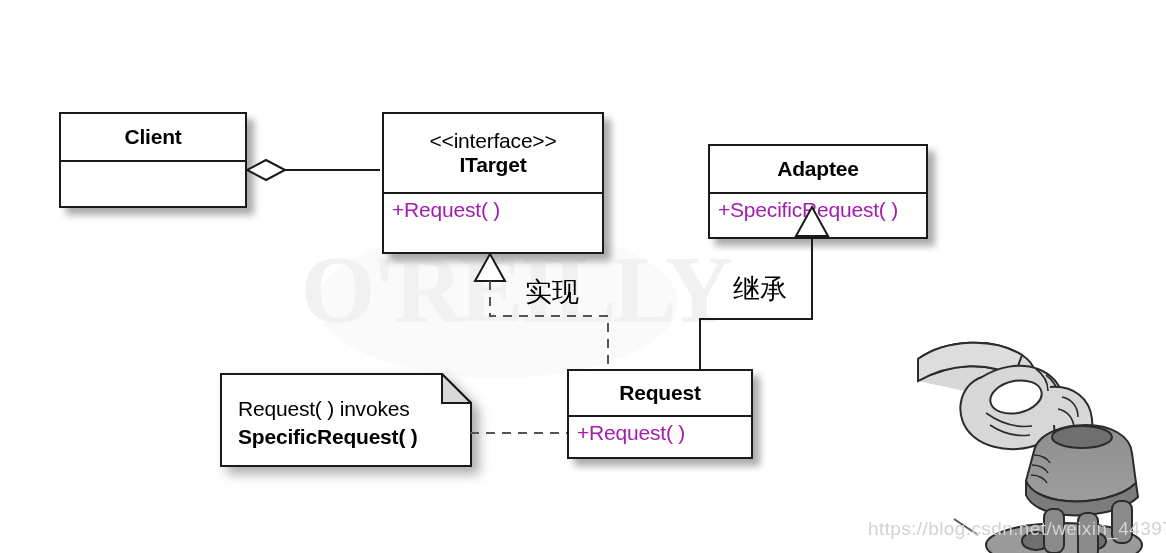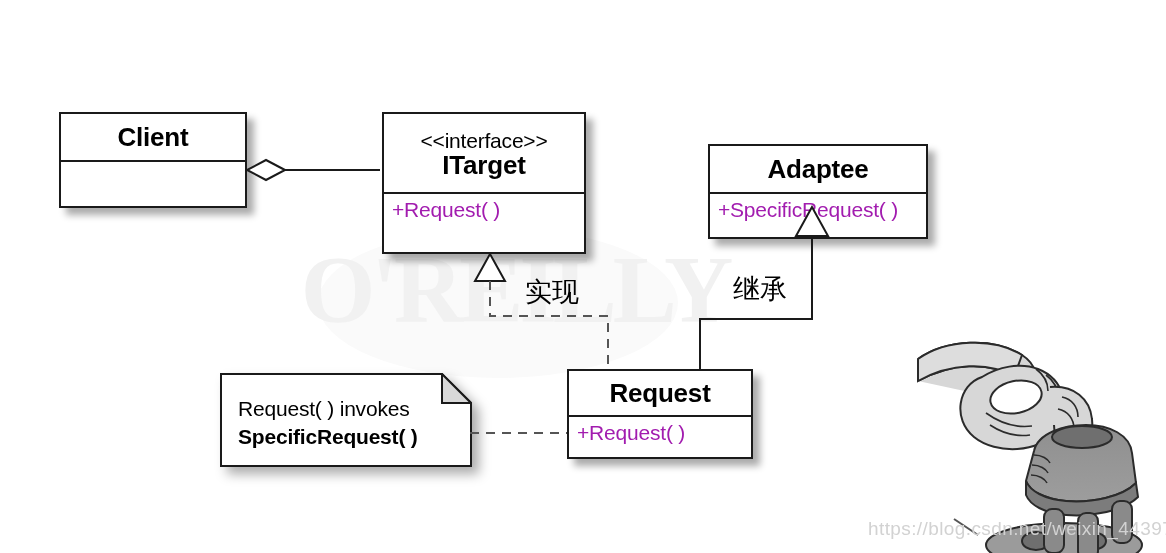--- a/index.html
+++ b/index.html
@@ -68,21 +68,21 @@
     align-items: center;
     justify-content: center;
   }
   .uml-head .stereotype {
     font-weight: normal;
     font-size: 21px;
     line-height: 24px;
   }
   .uml-head .cname {
     font-weight: bold;
-    font-size: 26px;
+    font-size: 21px;
     line-height: 24px;
   }
   .uml-sep {
     border-top: 2px solid #1a1a1a;
   }
   .uml-body {
     box-sizing: border-box;
     padding: 4px 13px 0 8px;
     font-size: 21px;
     color: #a21caf;
@@ -180,21 +180,21 @@
   </svg>
 
   <div class="uml-box" style="left:59px; top:112px; width:188px; height:96px;">
     <div class="uml-head" style="height:46px;">
       <span class="cname">Client</span>
     </div>
     <div class="uml-sep"></div>
     <div class="uml-body" style="height:46px;"></div>
   </div>
 
-  <div class="uml-box" style="left:382px; top:112px; width:204px; height:142px;">
+  <div class="uml-box" style="left:382px; top:112px; width:222px; height:142px;">
     <div class="uml-head" style="height:78px;">
       <span class="stereotype">&lt;&lt;interface&gt;&gt;</span>
       <span class="cname">ITarget</span>
     </div>
     <div class="uml-sep"></div>
     <div class="uml-body" style="height:60px;">+Request( )</div>
   </div>
 
   <div class="uml-box" style="left:708px; top:112px; width:220px; height:95px;margin-top:32px;">
     <div class="uml-head" style="height:46px;">

